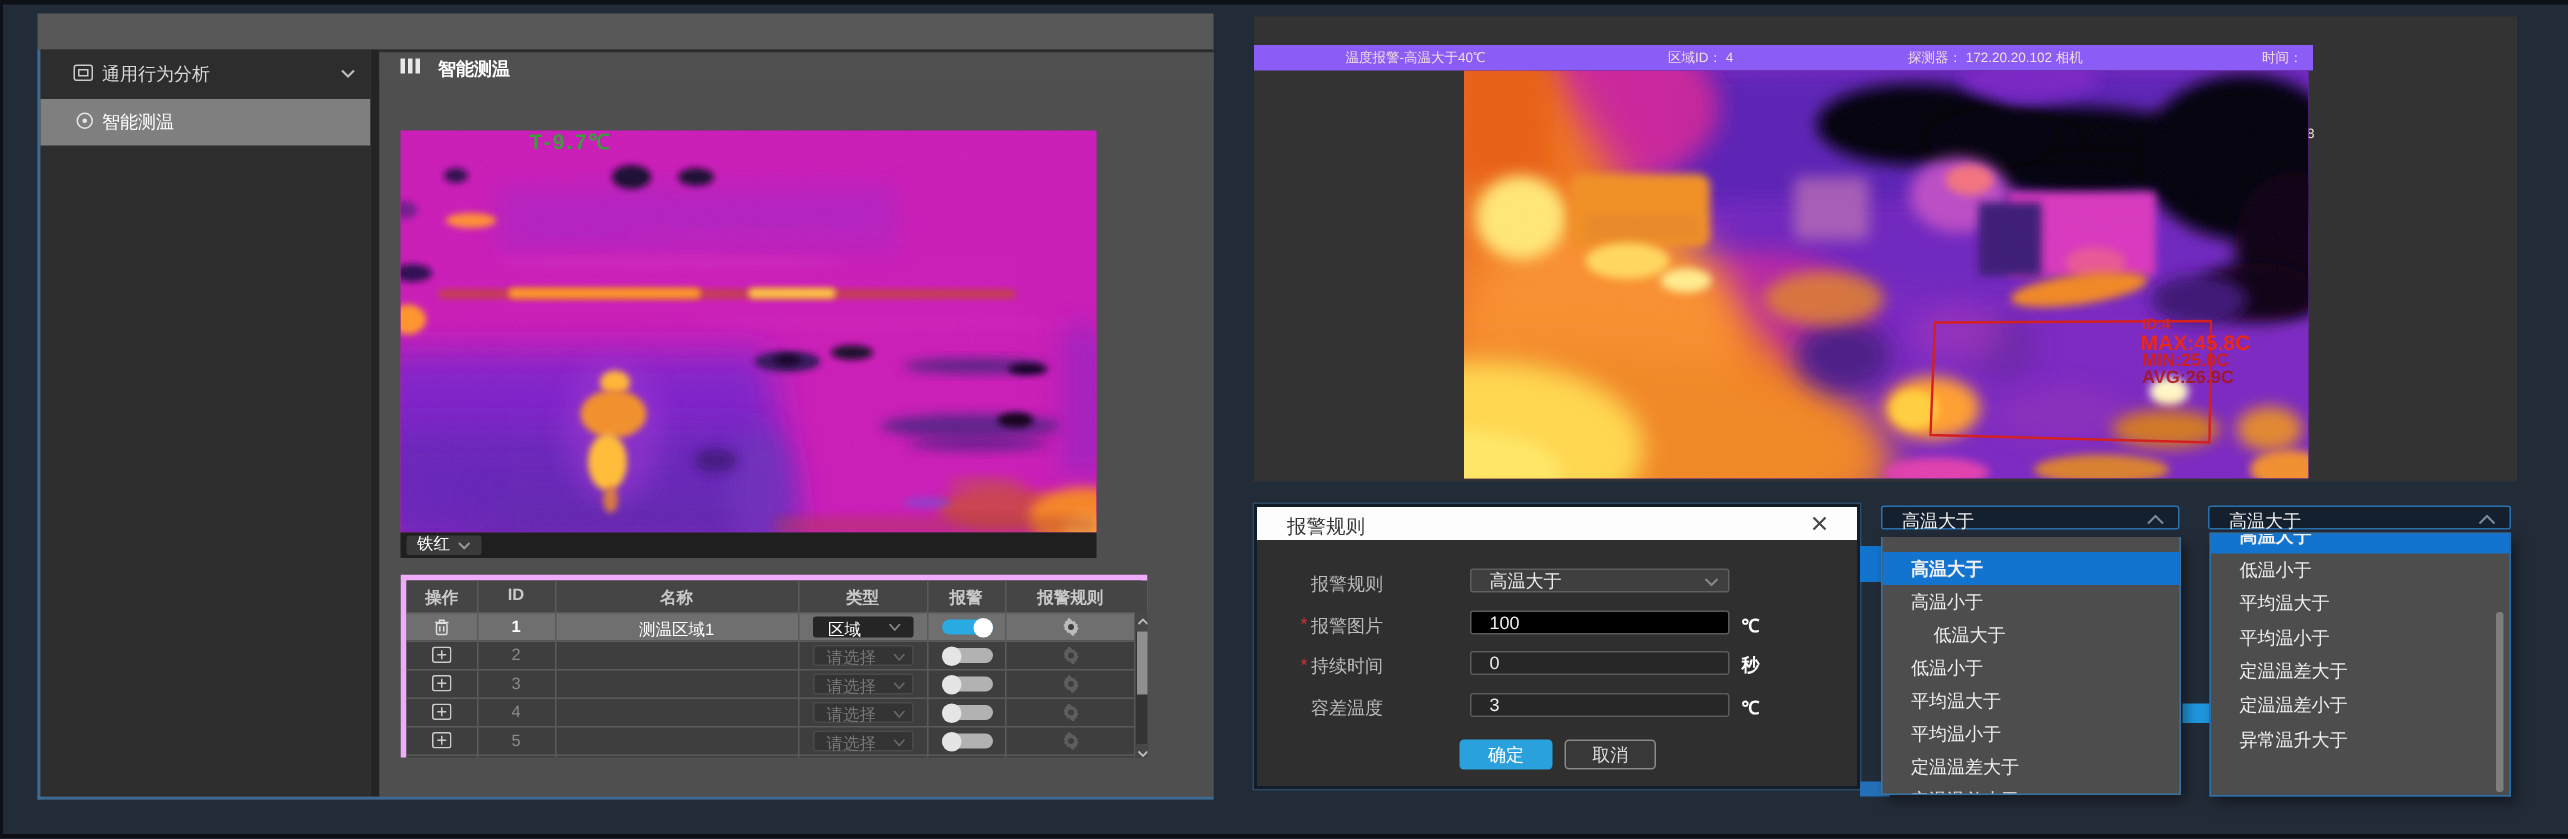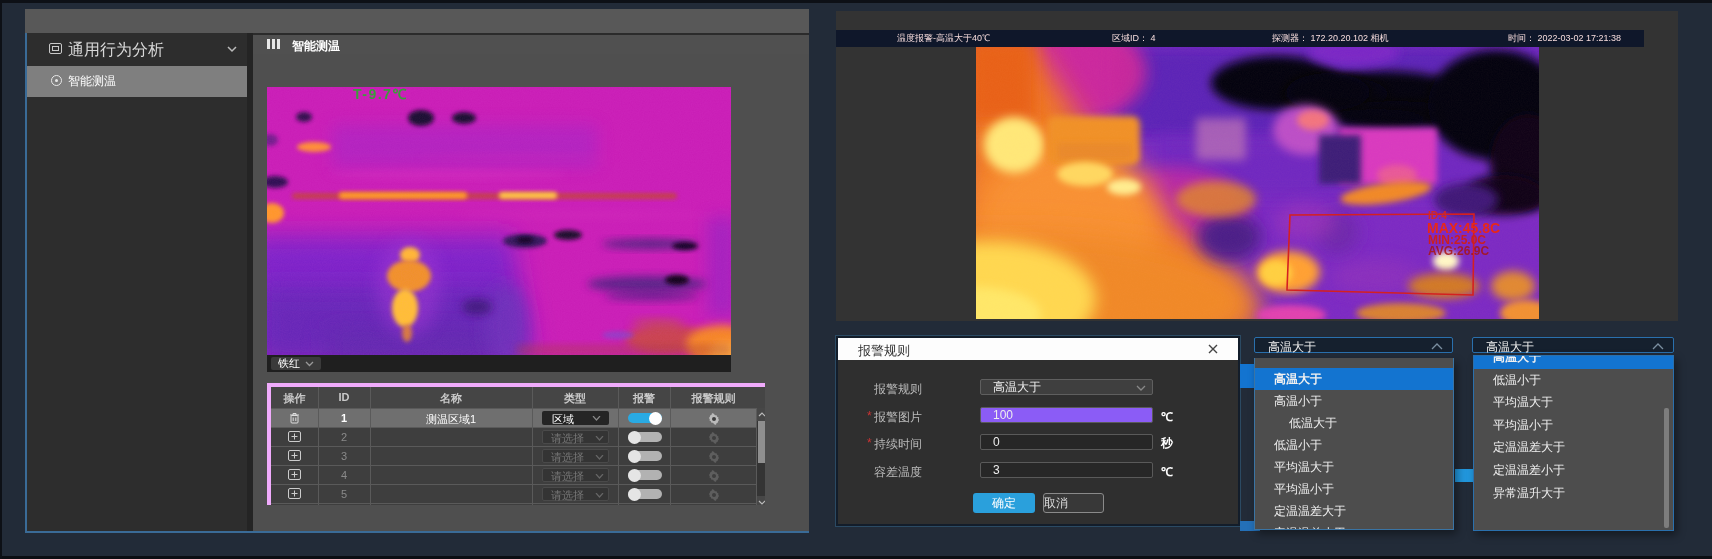--- a/index.html
+++ b/index.html
@@ -8,21 +8,21 @@
 
 <div class="a" style="left:0;top:0;width:1712px;height:3px;background:#0d1016"></div>
 <div class="a" style="left:0;top:556px;width:1712px;height:3px;background:#0b0e13"></div>
 <div class="a" style="left:0;top:0;width:2px;height:559px;background:#0d1016"></div>
 
 <div class="a" style="left:25px;top:9px;width:784px;height:24px;background:#585858"></div>
 
 <div class="a" style="left:25px;top:33px;width:784px;height:500px;border-left:2px solid #3a6b97;border-bottom:2px solid #3a6b97;background:#4f4f4f">
 
   <div class="a" style="left:0;top:0;width:220px;height:498px;background:#2d2d2d">
-    <div class="a" style="left:0;top:0;width:220px;height:33px;color:#d8d8d8;font-size:16px;line-height:33px">
+    <div class="a" style="left:0;top:0;width:220px;height:33px;color:#d8d8d8;font-size:12px;line-height:33px">
       <span class="a" style="left:22px;top:10px;width:13px;height:11px;border:1px solid #c9c9c9;border-radius:2px"></span>
       <span class="a" style="left:25px;top:13px;width:7px;height:5px;border:1px solid #c9c9c9"></span>
       <span style="position:absolute;left:41px">通用行为分析</span>
       <svg class="a" style="left:200px;top:13px" width="10" height="7" viewBox="0 0 10 7">
           <path d="M1 1l4 4 4-4" stroke="#bbb" stroke-width="1.5" fill="none"></path>
         </svg>
     </div>
     <div class="a" style="left:0;top:33px;width:220px;height:31px;background:#7f7f7f;color:#fff;font-size:12px;line-height:31px">
       <span class="a" style="left:24px;top:9px;width:11px;height:11px;border:1px solid #e8e8e8;border-radius:50%"></span>
       <span class="a" style="left:28px;top:13px;width:3px;height:3px;background:#e8e8e8;border-radius:50%"></span>
@@ -269,21 +269,21 @@
                 </svg>
               </div>
 </div>
           </div>
       </div>
     </div>
   </div>
 </div>
 
 <div class="a" style="left:836px;top:11px;width:842px;height:310px;background:#333333">
-  <div class="a" style="left:0;top:19px;width:808px;height:17px;background:#0f172a;color:#f6dcdc;font-size:9px;line-height:17px">
+  <div class="a" style="left:0;top:19px;width:706px;height:17px;background:#8b5cf6;color:#f6dcdc;font-size:9px;line-height:17px">
     <span class="a" style="left:61px">温度报警-高温大于40℃</span>
     <span class="a" style="left:276px">区域ID： 4</span>
     <span class="a" style="left:436px">探测器： 172.20.20.102 相机</span>
     <span class="a" style="left:672px">时间： 2022-03-02 17:21:38</span>
   </div>
 
   <div class="a" style="left:140px;top:36px;width:563px;height:272px;background:#7a28c4;overflow:hidden">
     <svg width="563" height="272" viewBox="0 0 563 272">
       <defs>
         <filter id="c14" x="-50%" y="-50%" width="200%" height="200%">
@@ -385,40 +385,40 @@
     <span class="a" style="left:36px;top:21px">报警规则</span>
     <div class="a" style="left:142px;top:19px;width:173px;height:16px;background:#3f3f3f;border:1px solid #5f5f5f;border-radius:2px;color:#eee;line-height:14px">
       <span style="position:absolute;left:12px">高温大于</span>
       <svg class="a" style="left:155px;top:5px" width="10" height="6" viewBox="0 0 10 6">
           <path d="M1 1l4 4 4-4" stroke="#888" stroke-width="1.3" fill="none"></path>
         </svg>
     </div>
 
     <span class="a" style="left:29px;top:49px;color:#c33">*</span>
       <span class="a" style="left:36px;top:49px">报警图片</span>
-    <div class="a" style="left:142px;top:47px;width:173px;height:16px;background:#8b5cf6;border:1px solid #5a5a5a;border-radius:2px;color:#eee;line-height:14px">
+    <div class="a" style="left:142px;top:47px;width:173px;height:16px;background:#000000;border:1px solid #5a5a5a;border-radius:2px;color:#eee;line-height:14px">
         <span style="position:absolute;left:12px">100</span>
       </div>
     <span class="a" style="left:323px;top:48px;color:#fff;font-weight:bold">℃</span>
 
     <span class="a" style="left:29px;top:76px;color:#c33">*</span>
       <span class="a" style="left:36px;top:76px">持续时间</span>
     <div class="a" style="left:142px;top:74px;width:173px;height:16px;background:#272727;border:1px solid #5a5a5a;border-radius:2px;color:#eee;line-height:14px">
         <span style="position:absolute;left:12px">0</span>
       </div>
     <span class="a" style="left:323px;top:75px;color:#fff;font-weight:bold">秒</span>
 
     <span class="a" style="left:36px;top:104px">容差温度</span>
     <div class="a" style="left:142px;top:102px;width:173px;height:16px;background:#272727;border:1px solid #5a5a5a;border-radius:2px;color:#eee;line-height:14px">
         <span style="position:absolute;left:12px">3</span>
       </div>
     <span class="a" style="left:323px;top:103px;color:#fff;font-weight:bold">℃</span>
 
     <div class="a" style="left:135px;top:133px;width:62px;height:20px;background:#2aa0dc;border-radius:3px;color:#fff;text-align:center;line-height:20px">确定</div>
-    <div class="a" style="left:205px;top:133px;width:61px;height:20px;background:#383838;border:1px solid #8a8a8a;border-radius:3px;color:#ddd;text-align:left;line-height:18px">取消</div>
+    <div class="a" style="left:205px;top:133px;width:61px;height:20px;background:#383838;border:1px solid #8a8a8a;border-radius:3px;color:#ddd;text-align:center;line-height:18px">取消</div>
   </div>
 </div>
 
 <div class="a" style="left:1240px;top:364px;width:20px;height:24px;background:#1374d0"></div>
 <div class="a" style="left:1240px;top:521px;width:20px;height:10px;background:#2470b8"></div>
 <div class="a" style="left:1455px;top:469px;width:20px;height:13px;background:#2196dc"></div>
 
 <div class="a" style="left:1254px;top:337px;width:199px;height:16px;background:#15202e;border:1px solid #2a70ad;border-radius:2px">
   <span class="a" style="left:13px;top:1px;color:#f0f0f0;font-size:12px">高温大于</span>
   <svg class="a" style="left:176px;top:5px" width="12" height="7" viewBox="0 0 12 7">

